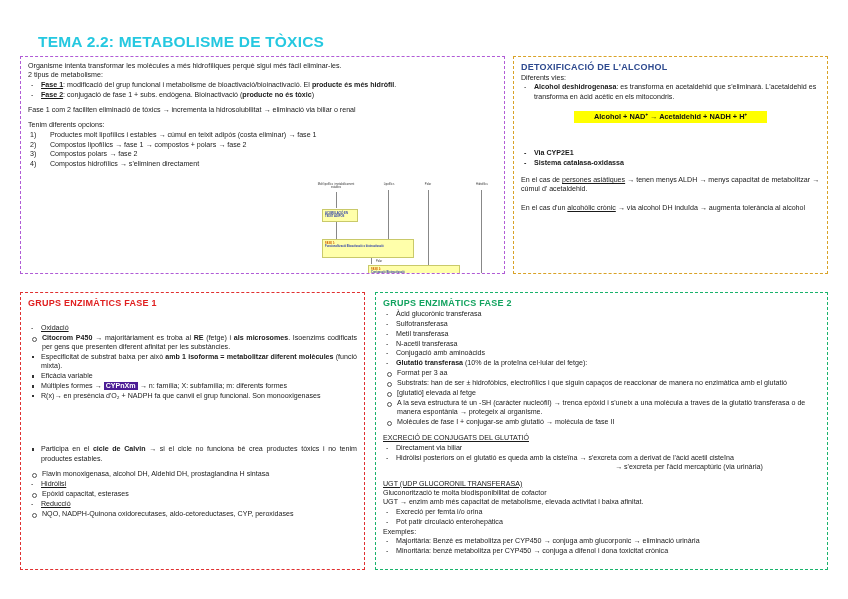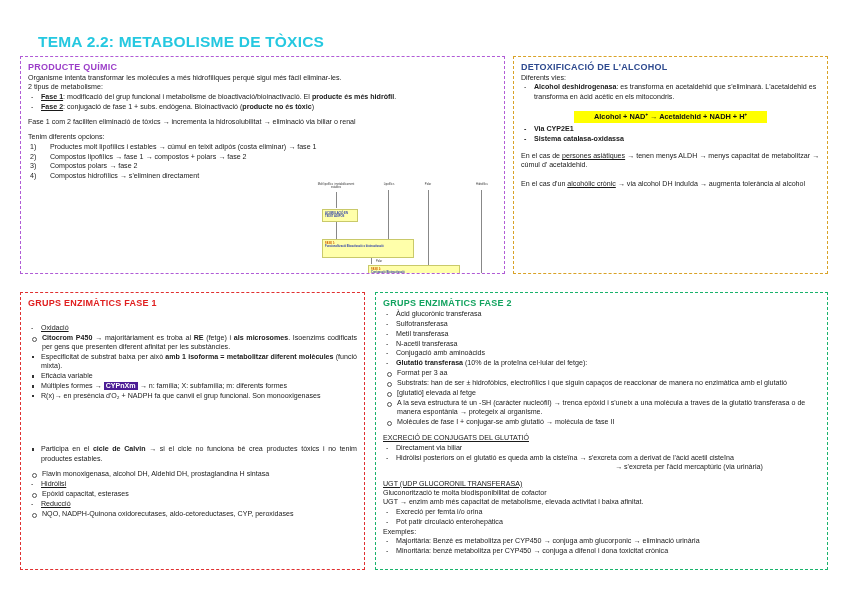--- a/index.html
+++ b/index.html
@@ -133,21 +133,20 @@
   }
 </style>
 </head>
 <body>
 
 <div class="page">
 
   <div class="doc-title">TEMA 2.2: METABOLISME DE TÒXICS</div>
 
   <section class="panel" id="panel-producte">
-    <h2 class="panel-title">PRODUCTE QUÍMIC</h2>
 
     <p class="t">Organisme intenta transformar les molècules a més hidrofíliques perquè sigui més fàcil eliminar-les.</p>
     <p class="t">2 tipus de metabolisme:</p>
 
     <ul class="dash ind-sm">
       <li>
         <span class="u b">Fase 1</span><span>: modificació del grup funcional i metabolisme de bioactivació/bioinactivació. El </span><span class="b">producte és més hidròfil</span><span>.</span>
       </li>
       <li>
         <span class="u b">Fase 2</span><span>: conjugació de fase 1 + subs. endògena. Bioinactivació (</span><span class="b">producte no és tòxic</span><span>)</span>
@@ -204,21 +203,21 @@
     <ul class="dash ind-sm">
       <li>
         <span class="b">Alcohol deshidrogenasa</span><span>: es transforma en acetaldehid que s'eliminarà. L'acetaldehid es transforma en àcid acètic en els mitocondris.</span>
       </li>
     </ul>
 
     <p class="t center" style="margin-top:9px;">
       <span class="eq-box">Alcohol + NAD⁺ → Acetaldehid + NADH + H⁺</span>
     </p>
 
-    <ul class="dash ind-sm" style="margin-top:2px;">
+    <ul class="dash ind-sm" style="margin-top:26px;">
       <li class="b">Via CYP2E1</li>
       <li class="b">Sistema catalasa-oxidassa</li>
     </ul>
 
     <p class="t sp" style="margin-top:8px;">
       <span>En el cas de </span><span class="u">persones asiàtiques</span><span> → tenen menys ALDH → menys capacitat de metabolitzar → cúmul d' acetaldehid.</span>
     </p>
 
     <p class="t sp" style="margin-top:9px;">
       <span>En el cas d'un </span><span class="u">alcohòlic crònic</span><span> → via alcohol DH induïda → augmenta tolerància al alcohol</span>

